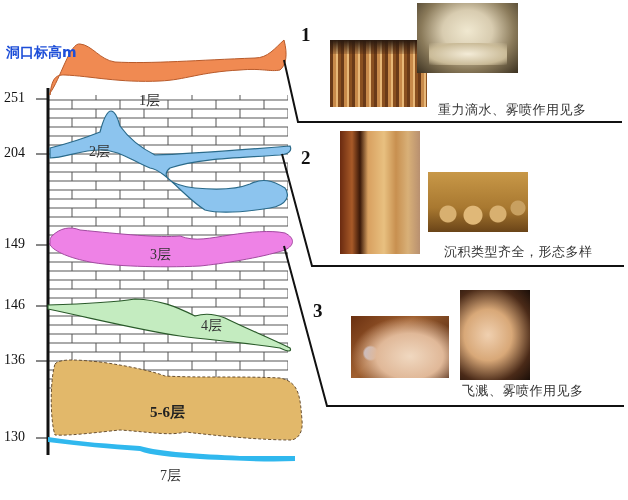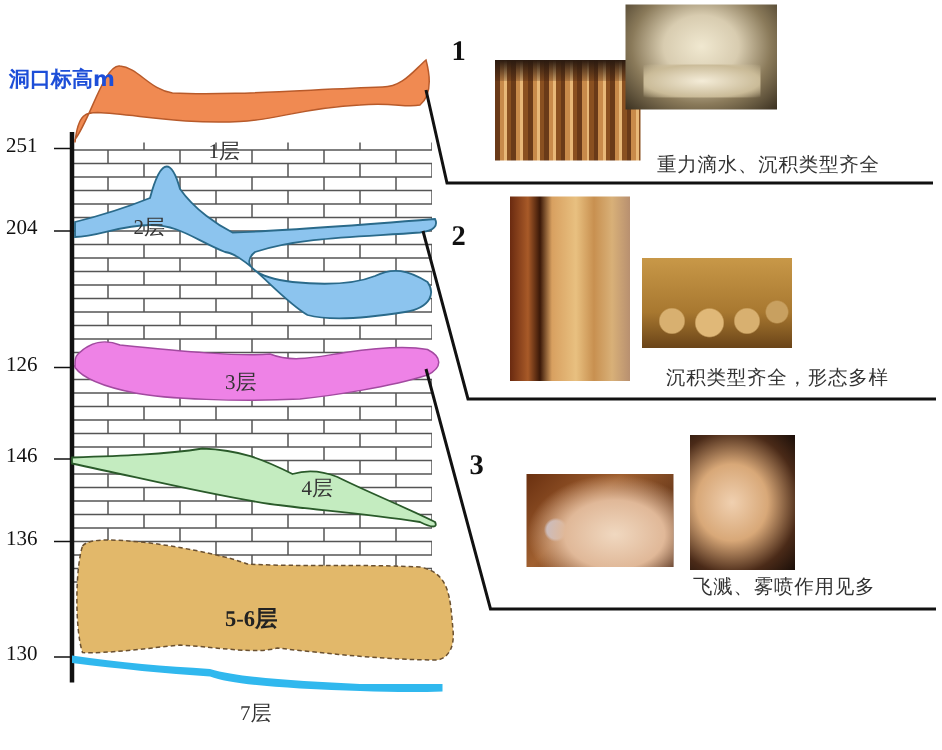--- a/index.html
+++ b/index.html
@@ -56,40 +56,40 @@
   <g stroke="#111" stroke-width="2" fill="none">
     <path d="M284 60 L298 122 L622 122"></path>
     <path d="M282 154 L312 266 L624 266"></path>
     <path d="M284 246 L327 406 L624 406"></path>
   </g>
 </svg>
 
 <div class="axis-title">洞口标高m</div>
 <div class="ylabel" style="left:4px;top:90px;">251</div>
 <div class="ylabel" style="left:4px;top:145px;">204</div>
-<div class="ylabel" style="left:4px;top:236px;">126</div>
+<div class="ylabel" style="left:4px;top:236px;">149</div>
 <div class="ylabel" style="left:4px;top:297px;">146</div>
 <div class="ylabel" style="left:4px;top:352px;">136</div>
 <div class="ylabel" style="left:4px;top:429px;">130</div>
 
 <div class="layer-label" style="left:139px;top:92px;">1层</div>
 <div class="layer-label" style="left:89px;top:143px;">2层</div>
 <div class="layer-label" style="left:150px;top:246px;">3层</div>
 <div class="layer-label" style="left:201px;top:317px;">4层</div>
 <div class="layer-label bold" style="left:150px;top:403px;">5-6层</div>
 <div class="layer-label" style="left:160px;top:467px;">7层</div>
 
 <div class="panel-num" style="left:301px;top:24px;">1</div>
 <div class="photo" style="left:330px;top:40px;width:97px;height:67px;background:repeating-linear-gradient(90deg,#6a3a18 0 3px,#c88a4a 3px 6px,#e8b878 6px 8px,#8a5020 8px 11px);">
   <div style="position:absolute;left:0;top:0;width:100%;height:14px;background:linear-gradient(#2a1a10,rgba(60,30,15,0.2));"></div>
 </div>
 <div class="photo" style="left:417px;top:3px;width:101px;height:70px;background:radial-gradient(ellipse at 50% 40%,#f0e8d0 0,#d8ccb0 35%,#8a7a5a 65%,#3a3020 100%);">
   <div style="position:absolute;left:12px;top:40px;width:78px;height:22px;background:radial-gradient(ellipse,#f4ecd8 0,#cabb98 70%,transparent 100%);"></div>
 </div>
-<div class="panel-caption" style="left:438px;top:101px;">重力滴水、沉积类型齐全</div>
+<div class="panel-caption" style="left:438px;top:101px;">重力滴水、雾喷作用见多</div>
 
 <div class="panel-num" style="left:301px;top:147px;">2</div>
 <div class="photo" style="left:340px;top:131px;width:80px;height:123px;background:linear-gradient(90deg,#6a2a10 0,#a85a28 15%,#3a1808 25%,#d8a060 35%,#e8c080 55%,#c89050 70%,#d8b078 85%,#b89070 100%);"></div>
 <div class="photo" style="left:428px;top:172px;width:100px;height:60px;background:radial-gradient(circle at 20% 70%,#d8b070 0 8px,transparent 9px),radial-gradient(circle at 45% 72%,#e0b878 0 9px,transparent 10px),radial-gradient(circle at 70% 70%,#d8b070 0 8px,transparent 9px),radial-gradient(circle at 90% 60%,#c8a060 0 7px,transparent 8px),linear-gradient(#c89848,#a87830 60%,#6a4418);"></div>
 <div class="panel-caption" style="left:444px;top:243px;">沉积类型齐全，形态多样</div>
 
 <div class="panel-num" style="left:313px;top:300px;">3</div>
 <div class="photo" style="left:351px;top:316px;width:98px;height:62px;background:radial-gradient(ellipse at 60% 65%,#f0d8c0 0,#e0b898 40%,transparent 70%),radial-gradient(circle at 20% 60%,#b8c0e0 0 6px,transparent 8px),linear-gradient(135deg,#6a3010 0,#a06030 40%,#3a1808 100%);"></div>
 <div class="photo" style="left:460px;top:290px;width:70px;height:90px;background:radial-gradient(ellipse at 40% 50%,#f0d0b0 0,#d8a878 40%,#4a2a18 75%,#1a0e08 100%);"></div>
 <div class="panel-caption" style="left:462px;top:382px;text-align:center;">飞溅、雾喷作用见多</div>

